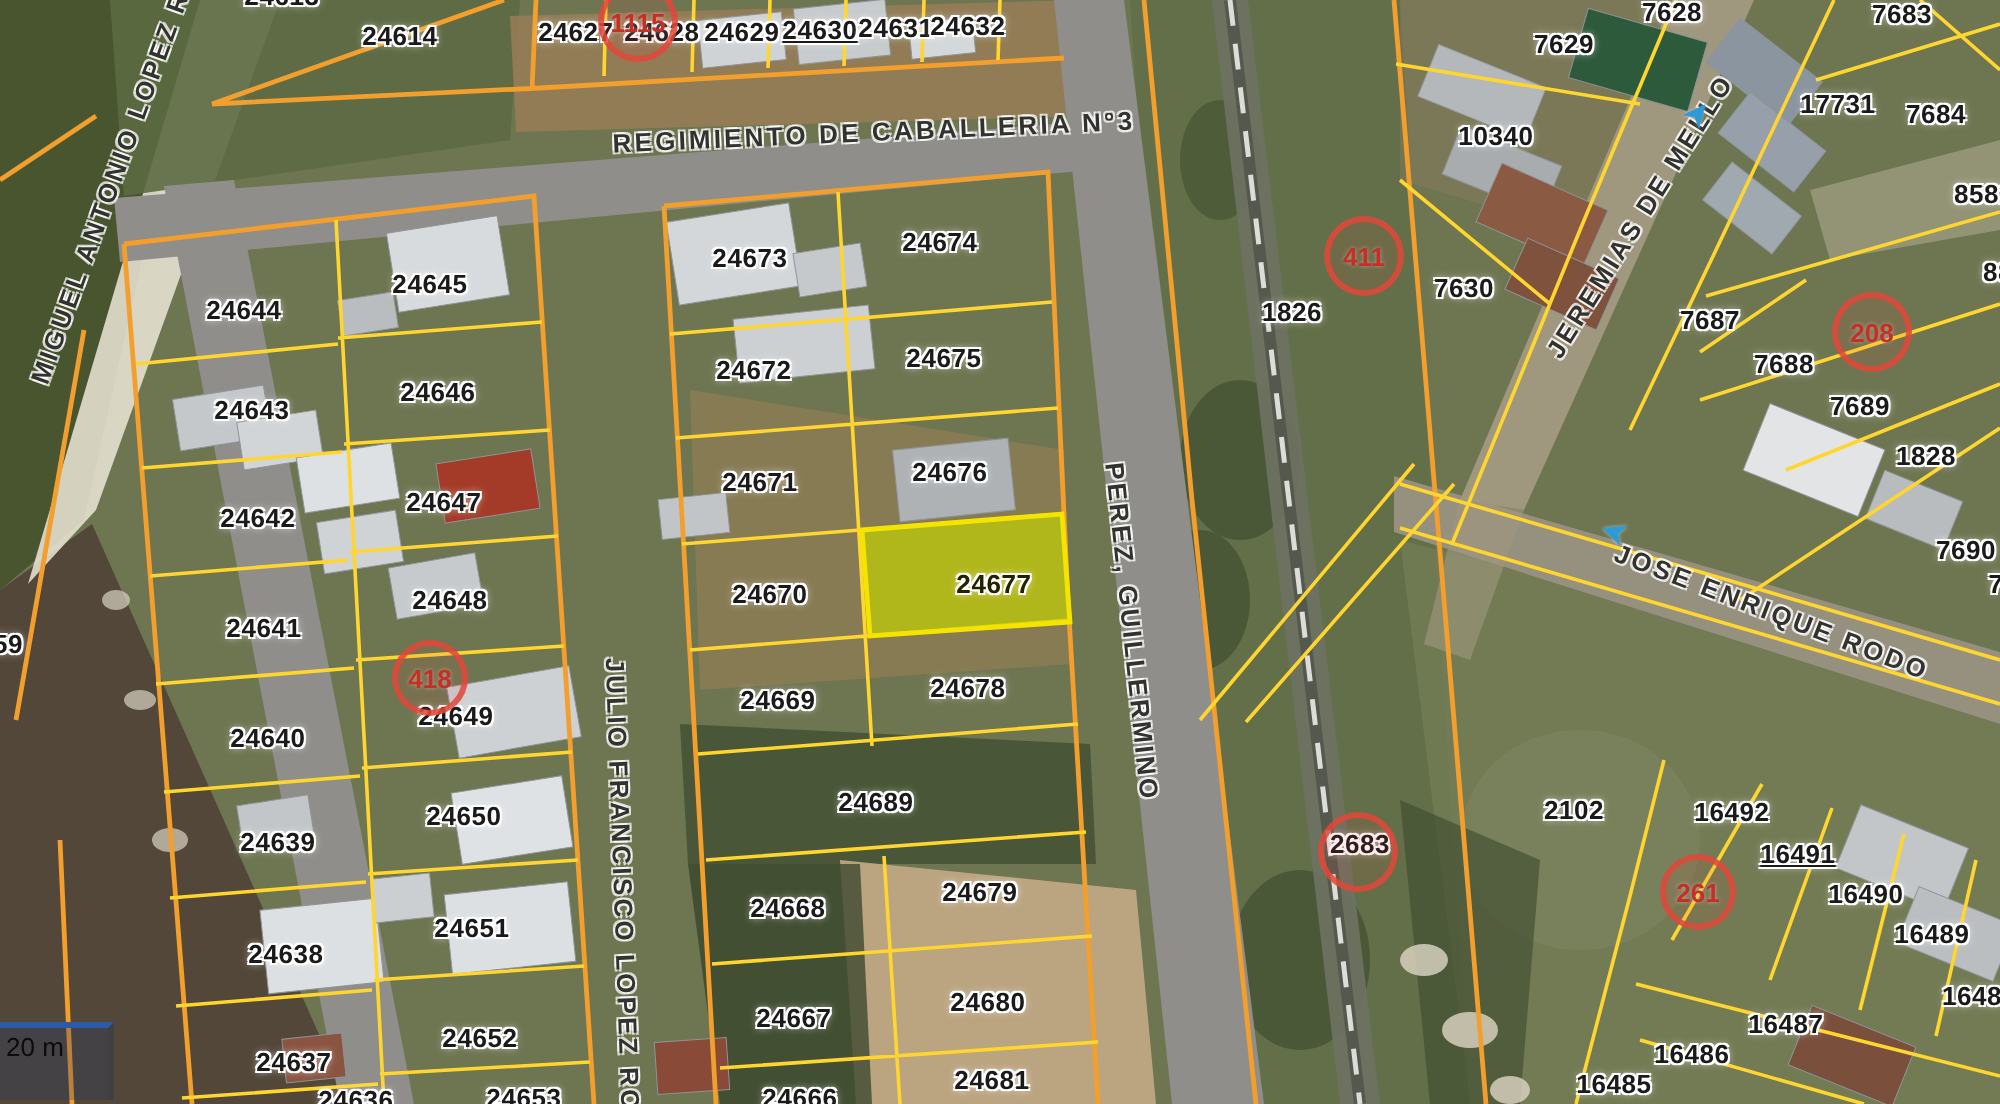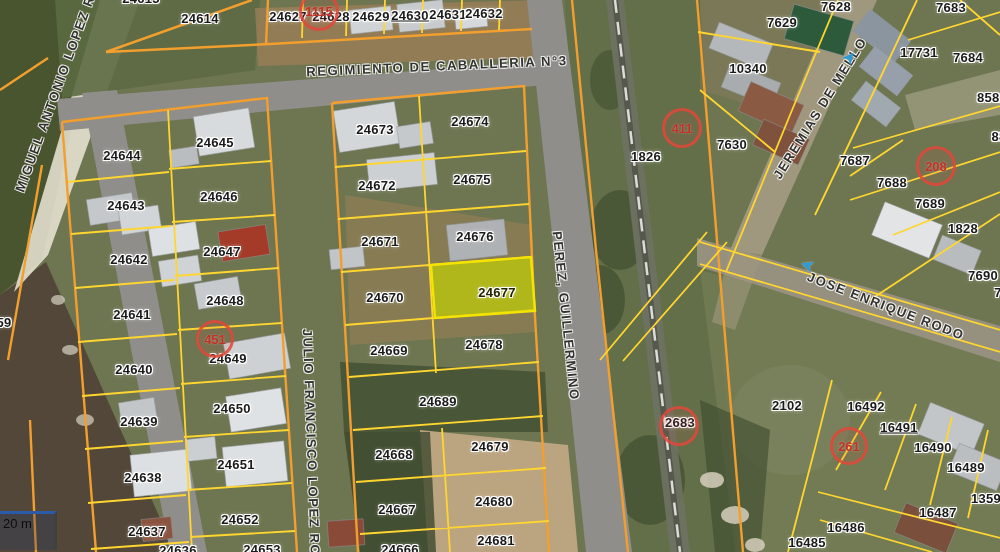--- a/index.html
+++ b/index.html
@@ -208,32 +208,32 @@
       <div class="plabel" style="left: 930px; top: 203px;">7689</div>
       <div class="plabel" style="left: 963px; top: 228px;">1828</div>
       <div class="plabel" style="left: 983px; top: 275px;">7690</div>
       <div class="plabel" style="left: 999px; top: 136px;">88</div>
       <div class="plabel" style="left: 998px; top: 292px;">7</div>
       <div class="plabel" style="left: 4px; top: 322px;">59</div>
       <div class="plabel" style="left: 866px; top: 406px;">16492</div>
       <div class="plabel" style="left: 899px; top: 427px; text-decoration: underline;">16491</div>
       <div class="plabel" style="left: 933px; top: 447px;">16490</div>
       <div class="plabel" style="left: 966px; top: 467px;">16489</div>
-      <div class="plabel" style="left: 986px; top: 498px;">1359</div>
-      <div class="plabel" style="left: 938px; top: 512px;">16487</div>
+      <div class="plabel" style="left: 986px; top: 498px;">1648</div>
+      <div class="plabel" style="left: 893px; top: 512px;">16487</div>
       <div class="plabel" style="left: 846px; top: 527px;">16486</div>
       <div class="plabel" style="left: 807px; top: 542px;">16485</div>
       <div class="street" style="left: 437px; top: 66px; transform: translate(-50%, -50%) rotate(-2.5deg);">REGIMIENTO DE CABALLERIA N°3</div>
       <div class="street" style="left: 57px; top: 88px; transform: translate(-50%, -50%) rotate(-70deg);">MIGUEL ANTONIO LOPEZ RO</div>
       <div class="street" style="left: 312px; top: 462px; transform: translate(-50%, -50%) rotate(88deg);">JULIO FRANCISCO LOPEZ RODRIG</div>
       <div class="street" style="left: 566px; top: 316px; transform: translate(-50%, -50%) rotate(84deg);">PEREZ, GUILLERMINO</div>
       <div class="street" style="left: 820px; top: 108px; transform: translate(-50%, -50%) rotate(-58deg);">JEREMIAS DE MELLO</div>
       <div class="street" style="left: 886px; top: 306px; transform: translate(-50%, -50%) rotate(21deg);">JOSE ENRIQUE RODO</div>
       <div class="marker" style="left: 319px; top: 11px; width: 34px; height: 34px;">1115</div>
-      <div class="marker" style="left: 215px; top: 339px; width: 32px; height: 32px;">451</div>
+      <div class="marker" style="left: 215px; top: 339px; width: 32px; height: 32px;">418</div>
       <div class="marker" style="left: 682px; top: 128px; width: 34px; height: 34px;">411</div>
       <div class="marker" style="left: 936px; top: 166px; width: 34px; height: 34px;">208</div>
       <div class="marker" style="left: 679px; top: 426px; width: 34px; height: 34px;"></div>
       <div class="marker" style="left: 849px; top: 446px; width: 32px; height: 32px;">261</div>
       <div class="arrow" style="left: 849px; top: 57px; transform: translate(-50%, -50%) rotate(-50deg);">➤</div>
       <div class="arrow" style="left: 807px; top: 266px; transform: translate(-50%, -50%) rotate(200deg);">➤</div>
     </div>
 
   <div class="scalebox">
     <span>20 m</span>

